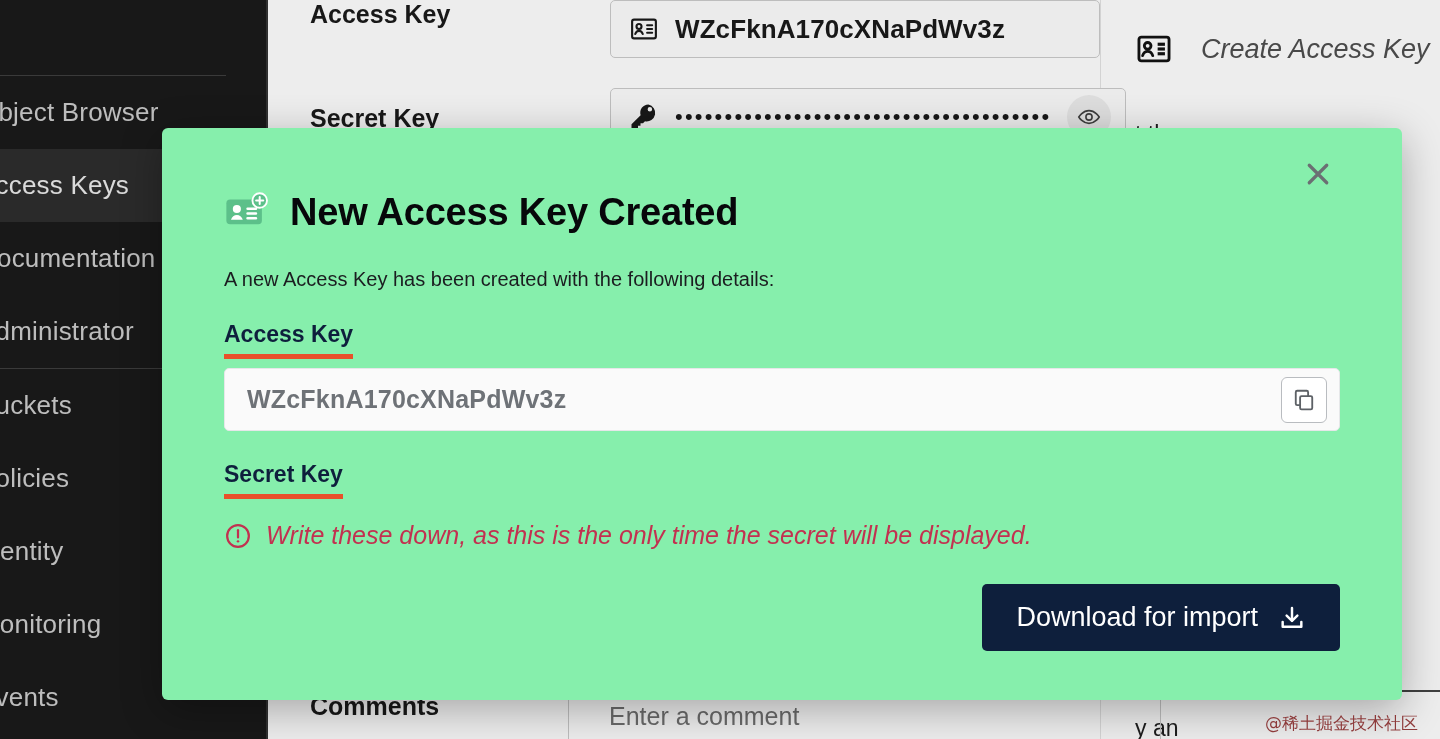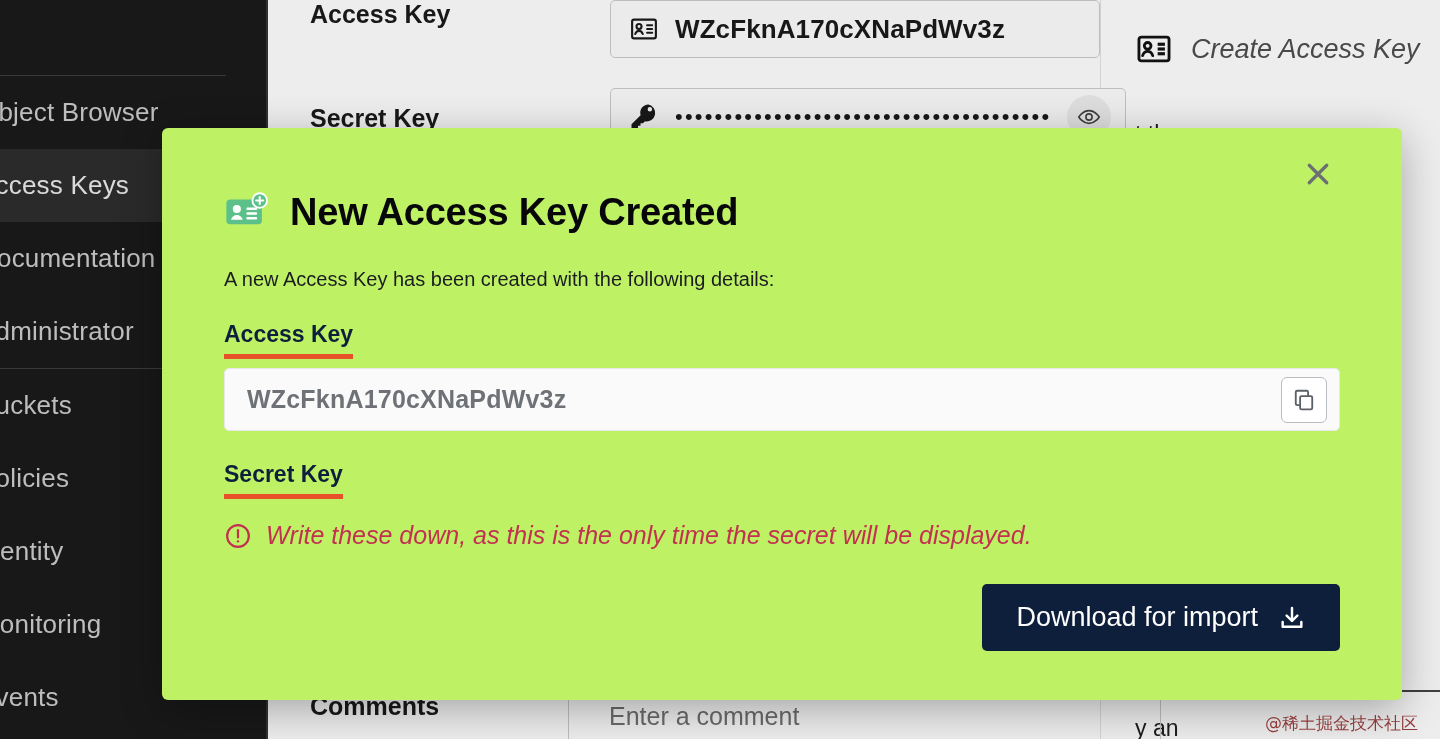--- a/index.html
+++ b/index.html
@@ -119,21 +119,21 @@
   
   #info-col {
     flex: 1 1 auto;
     padding: 30px 8px 0 34px;
     border-left: 1px solid #e1e3e6;
     overflow: hidden;
   }
   .info-head {
     display: flex;
     align-items: center;
-    gap: 18px;
+    gap: 28px;
     margin-bottom: 48px;
     text-align: right;
   }
   .info-head .ih-title {
     font-size: 27px;
     font-style: italic;
     color: #4a4f55;
     white-space: nowrap;
   }
   .info-p {
@@ -177,21 +177,21 @@
     height: 49px;
   }
 
   
   #modal {
     position: absolute;
     left: 162px;
     top: 128px;
     width: 1240px;
     height: 572px;
-    background: #bef264;
+    background: #86efac;
     border-radius: 6px;
     box-shadow: 0 10px 42px rgba(0,0,0,.30);
     padding: 40px 62px 0 62px;
   }
   #close-x {
     position: absolute;
     top: 152px - 128px;
     right: 62px;
     top: 24px;
     width: 44px; height: 44px;

